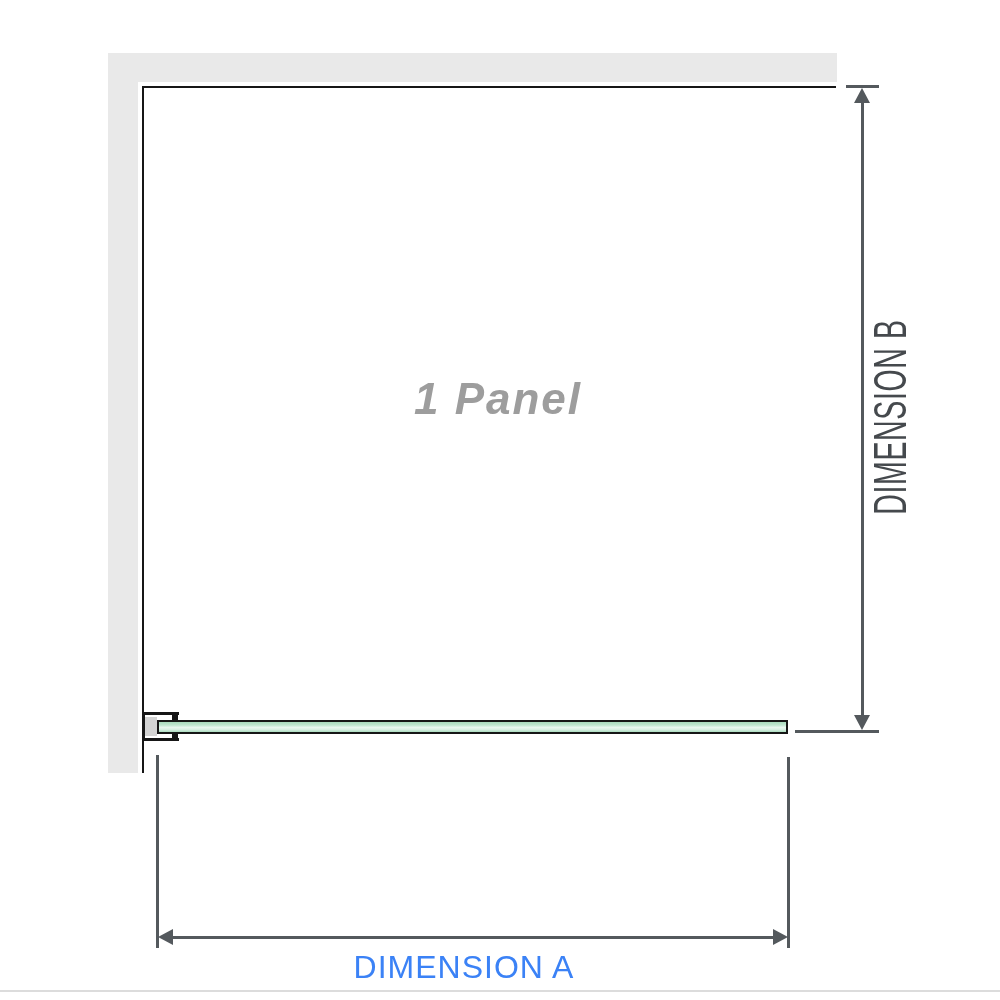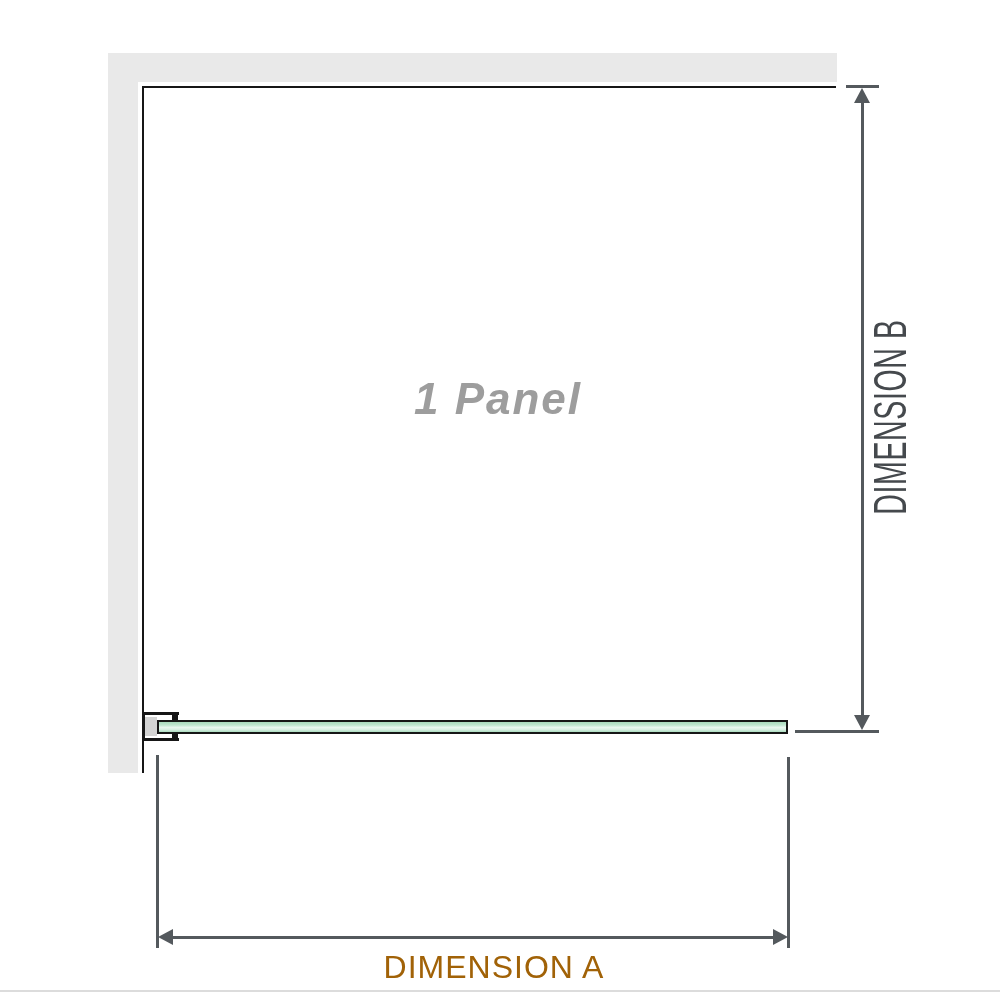--- a/index.html
+++ b/index.html
@@ -60,23 +60,23 @@
   .arrow-right{left:773px;top:929px;border-top:8px solid transparent;border-bottom:8px solid transparent;border-left:15px solid #54595d;}
 
   
   .panel-label{
     left:498px;top:399px;
     transform:translate(-50%,-50%);
     font-size:44px;font-style:italic;font-weight:700;
     letter-spacing:2px;color:#9d9d9d;white-space:nowrap;
   }
   .dima-label{
-    left:494px;top:967px;
+    left:464px;top:967px;
     transform:translate(-50%,-50%);
-    font-size:32px;color:#a16207;letter-spacing:1px;white-space:nowrap;
+    font-size:32px;color:#3b82f6;letter-spacing:1px;white-space:nowrap;
   }
   .dimb-label{
     left:890px;top:417px;
     transform:translate(-50%,-50%) rotate(-90deg) scaleX(0.62);
     font-size:46px;color:#45494d;letter-spacing:1px;white-space:nowrap;
   }
 
   
   .separator{left:0;top:990px;width:1000px;height:2px;background:#dcdcdc;}
 </style>

